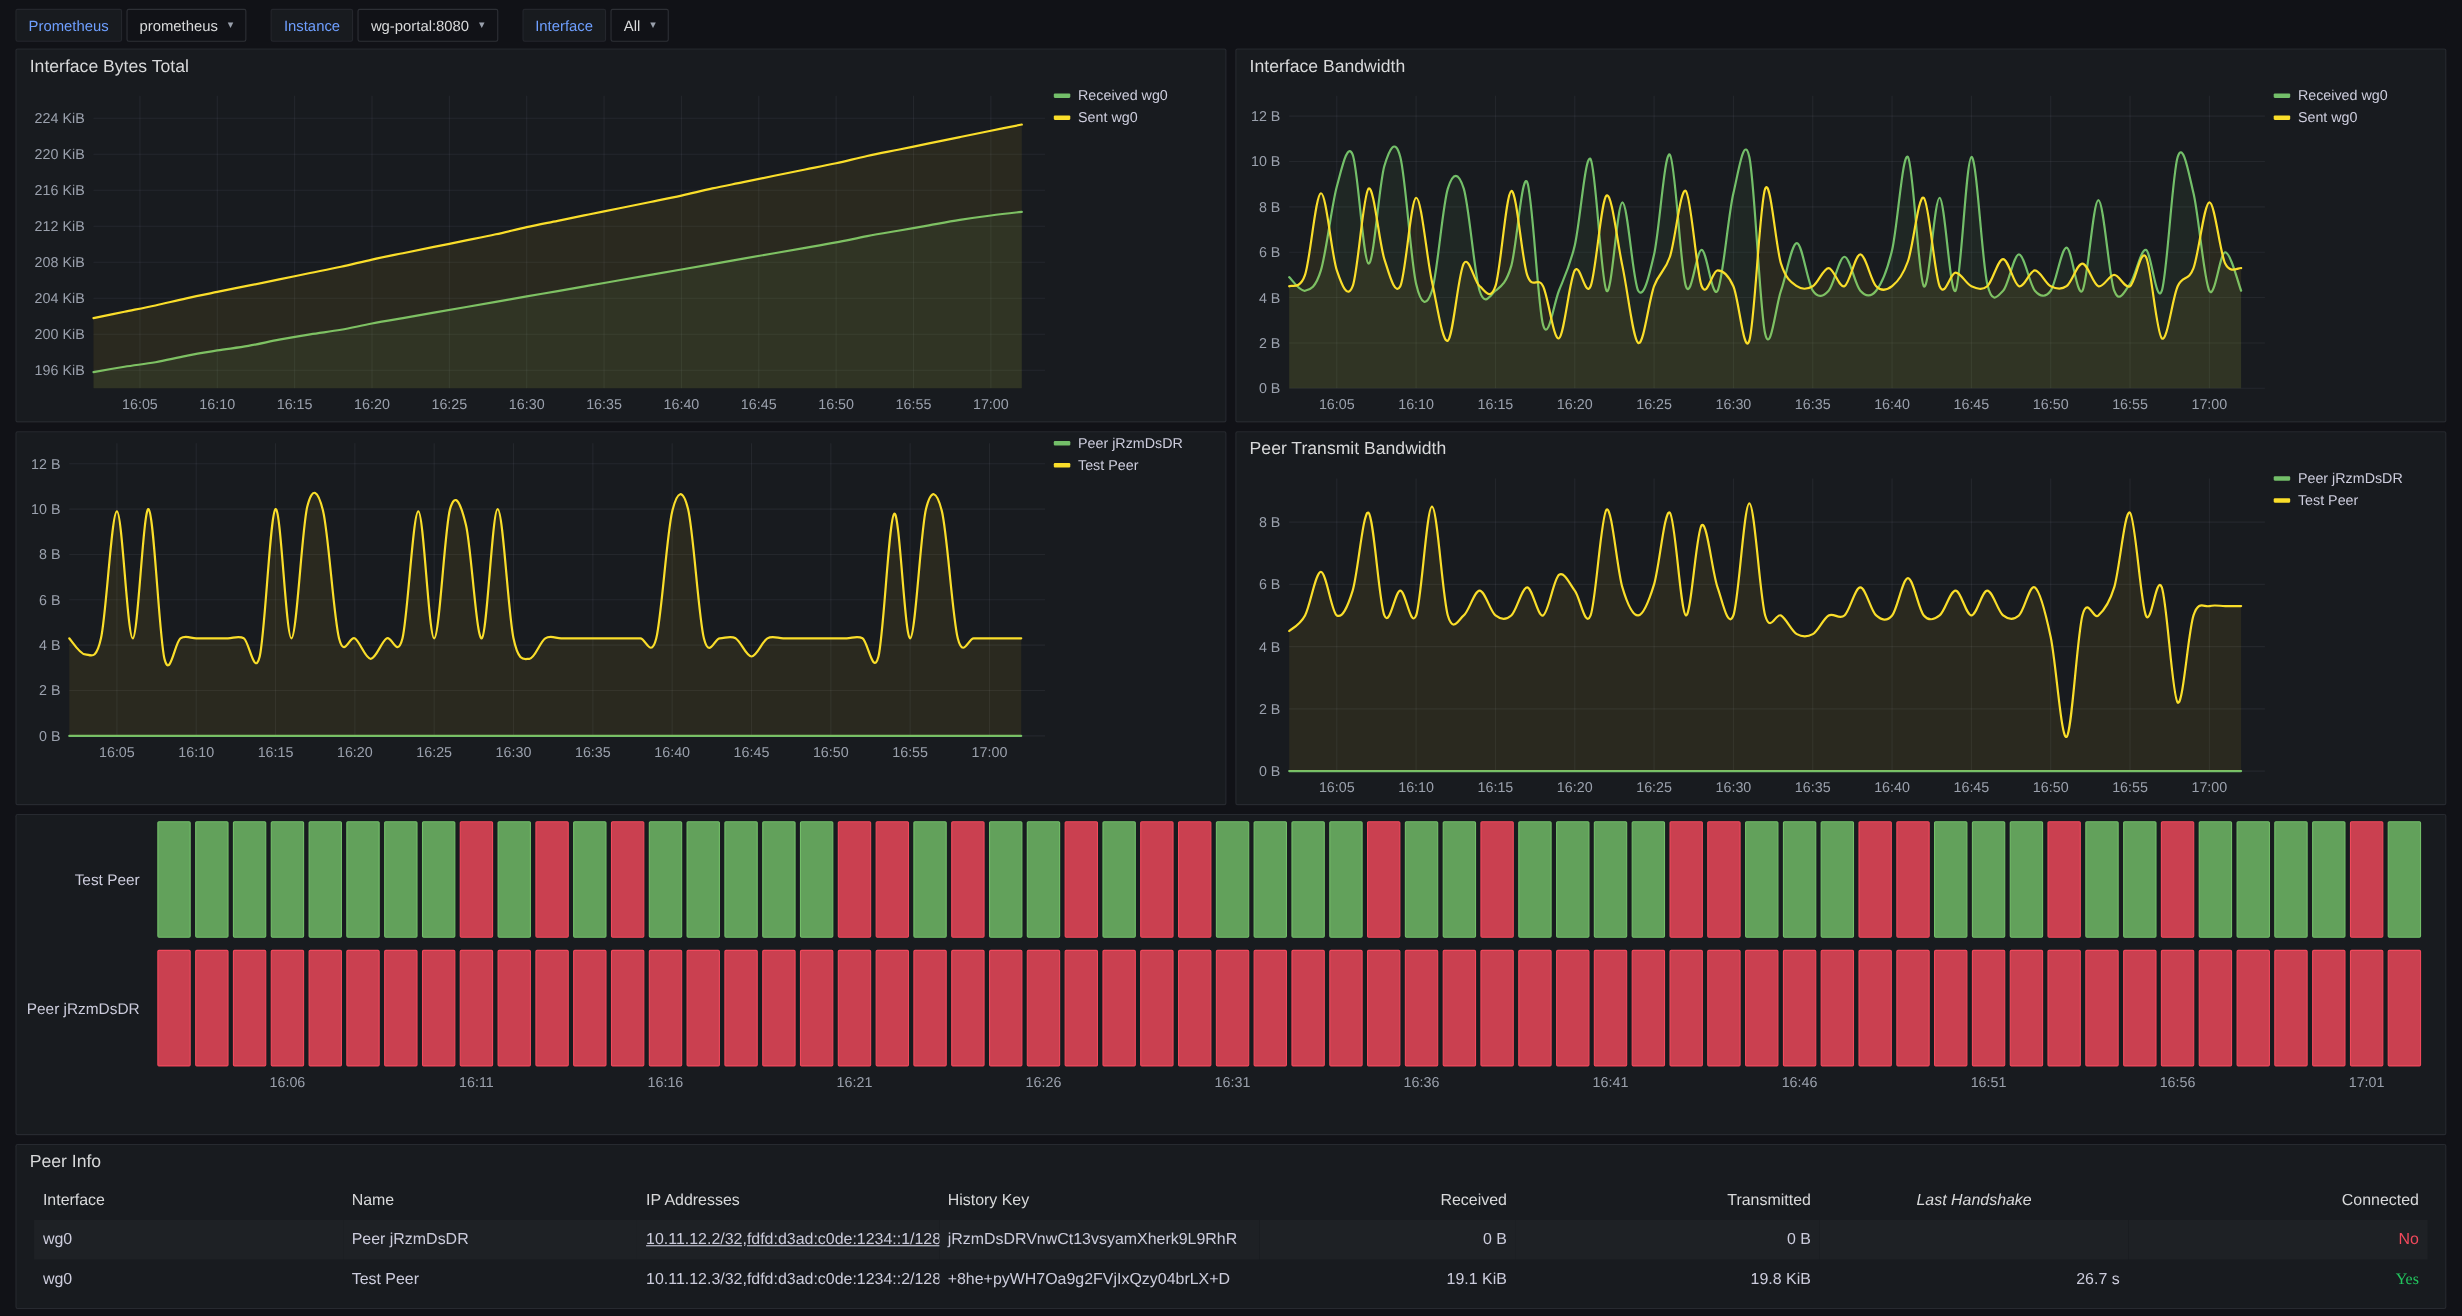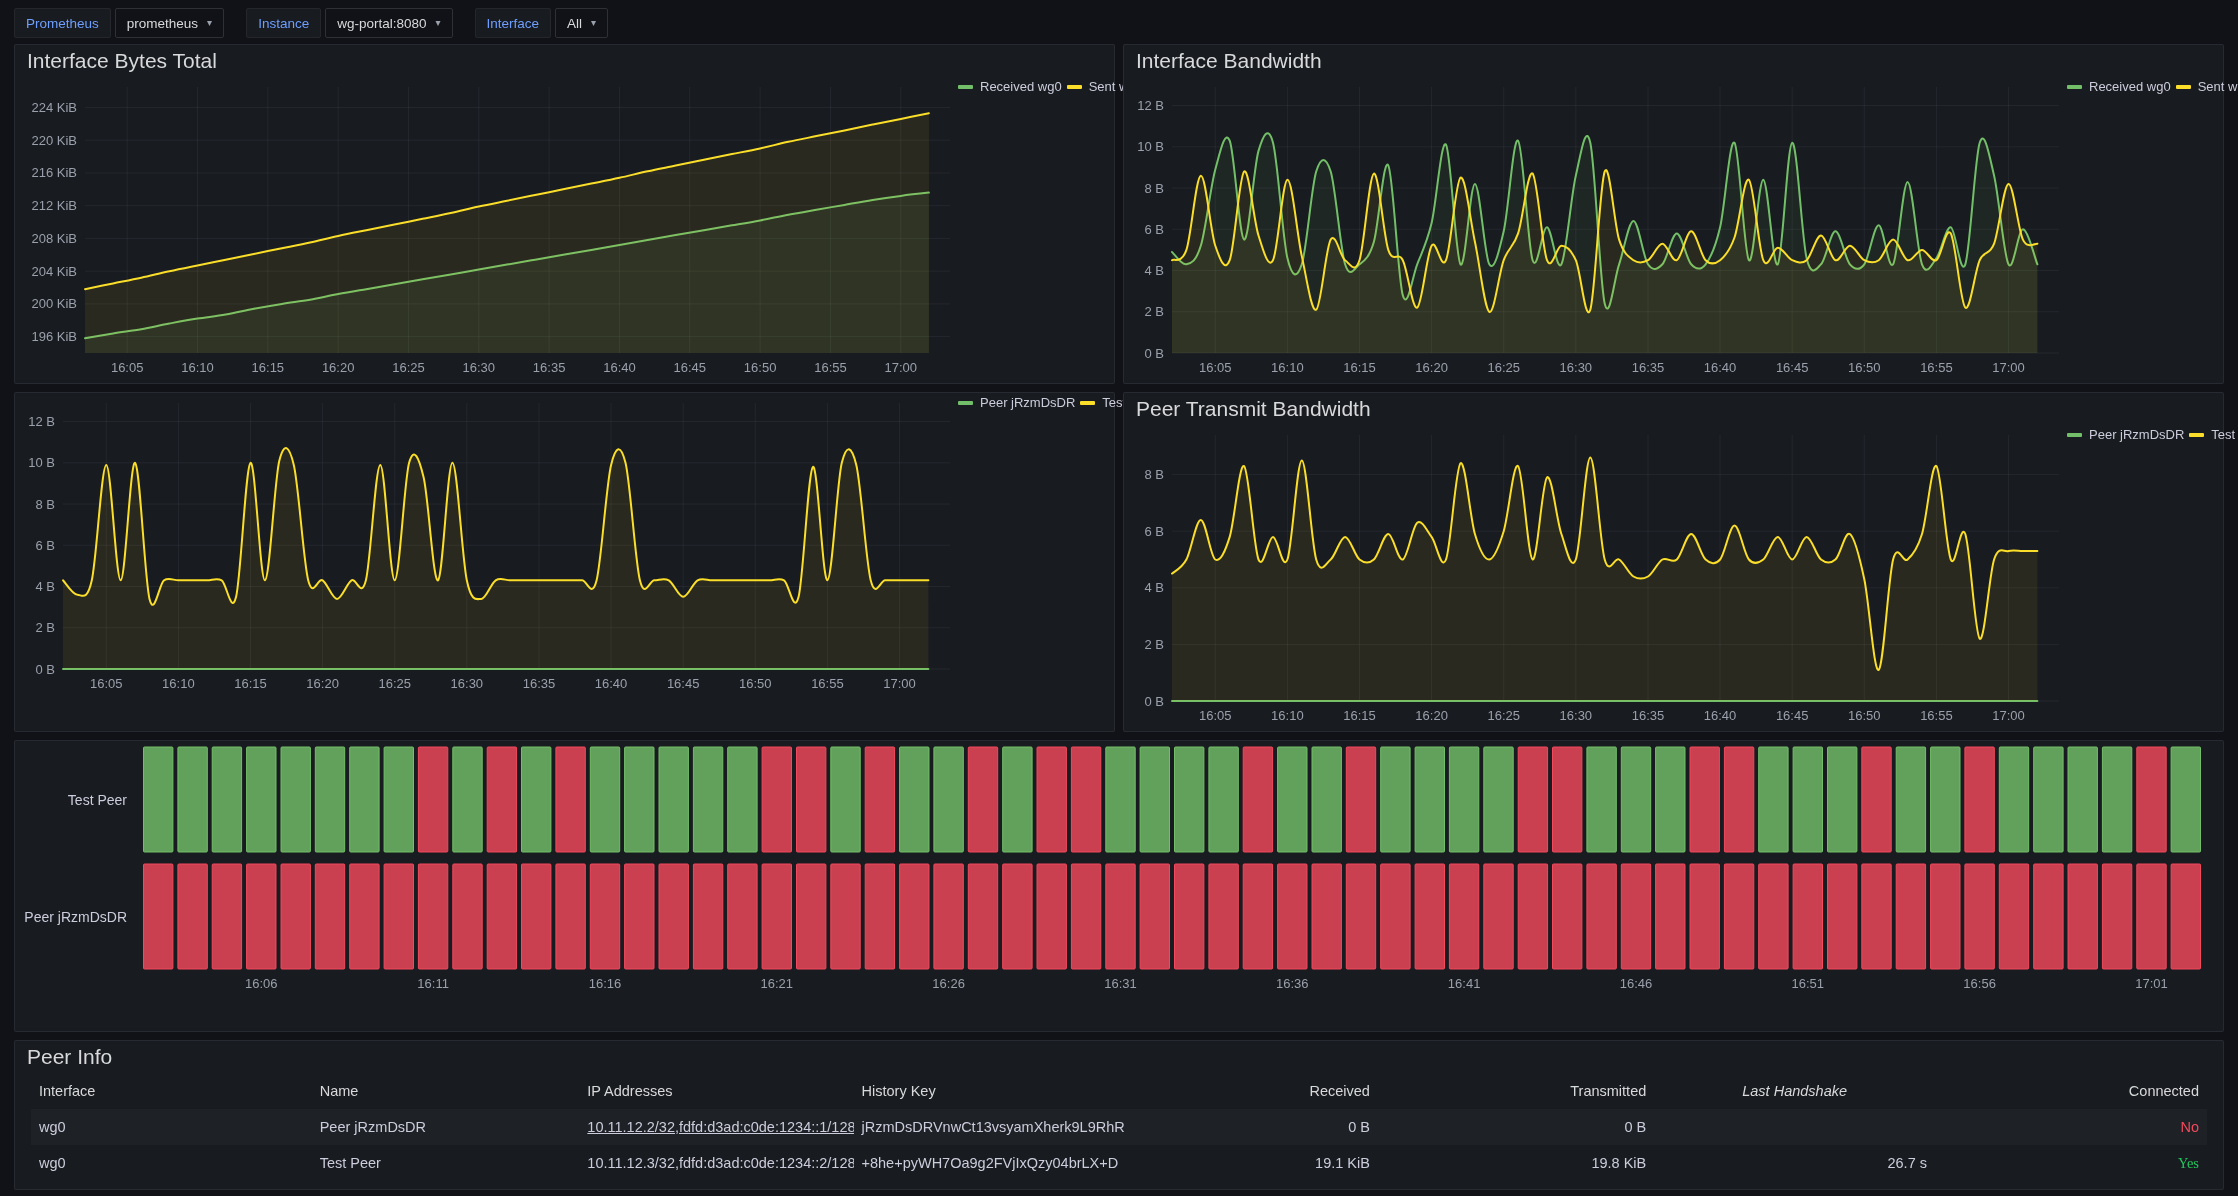--- a/index.html
+++ b/index.html
@@ -13,24 +13,24 @@
                color:#d8d9da; font-size:13.5px; padding:0 11px; height:30px; border-radius:2px; cursor:pointer; }
   .chevron { font-size:10px; color:#9aa0ac; line-height:1; }
   .dash { display:flex; flex-direction:column; gap:8px; padding:0 14px; }
   .row { display:flex; gap:8px; }
   .row-1,.row-2 { height:340px; }
   .row-3 { height:292px; }
   .row-4 { height:150px; }
   .panel { background:#181b1f; border:1px solid rgba(204,204,220,0.09); border-radius:2px;
            display:flex; flex-direction:column; flex:1; min-width:0; position:relative; }
   .panel-header { height:32px; display:flex; align-items:center; padding:0 12px; flex:none; }
-  .panel-header h2 { font-size:21px; font-weight:500; color:#d8d9da; white-space:nowrap; }
+  .panel-header h2 { font-size:16px; font-weight:500; color:#d8d9da; white-space:nowrap; }
   .panel-body { flex:1; display:flex; min-height:0; padding:0 6px 4px 6px; }
   .chart { flex:1; min-width:0; height:100%; position:relative; }
-  .legend { width:150px; flex:none; padding:2px 6px 0 0; display:flex; flex-direction:row; gap:5px; align-items:flex-start; }
+  .legend { width:150px; flex:none; padding:2px 6px 0 0; display:flex; flex-direction:column; gap:5px; align-items:flex-start; }
   .legend-item { display:flex; align-items:center; gap:7px; cursor:pointer; }
   .swatch { width:15px; height:4px; border-radius:1px; flex:none; }
   .legend-label { font-size:13px; color:#ccccdc; white-space:nowrap; }
   .table-wrap { flex:1; min-width:0; padding:0 10px; overflow:hidden; }
   table.peer-table { width:100%; border-collapse:collapse; table-layout:fixed; font-size:14.5px; }
   .peer-table th { height:36px; padding:0 8px; font-weight:500; color:#d8d9da; white-space:nowrap; overflow:hidden; cursor:pointer; }
   .peer-table td { height:36px; padding:0 8px; color:#ccccdc; white-space:nowrap; overflow:hidden;margin-left:16px; }
   .peer-table tbody tr:nth-child(odd) { background:rgba(255,255,255,0.028); }
   svg text { font-family:"Liberation Sans","DejaVu Sans",sans-serif; }
 </style>

